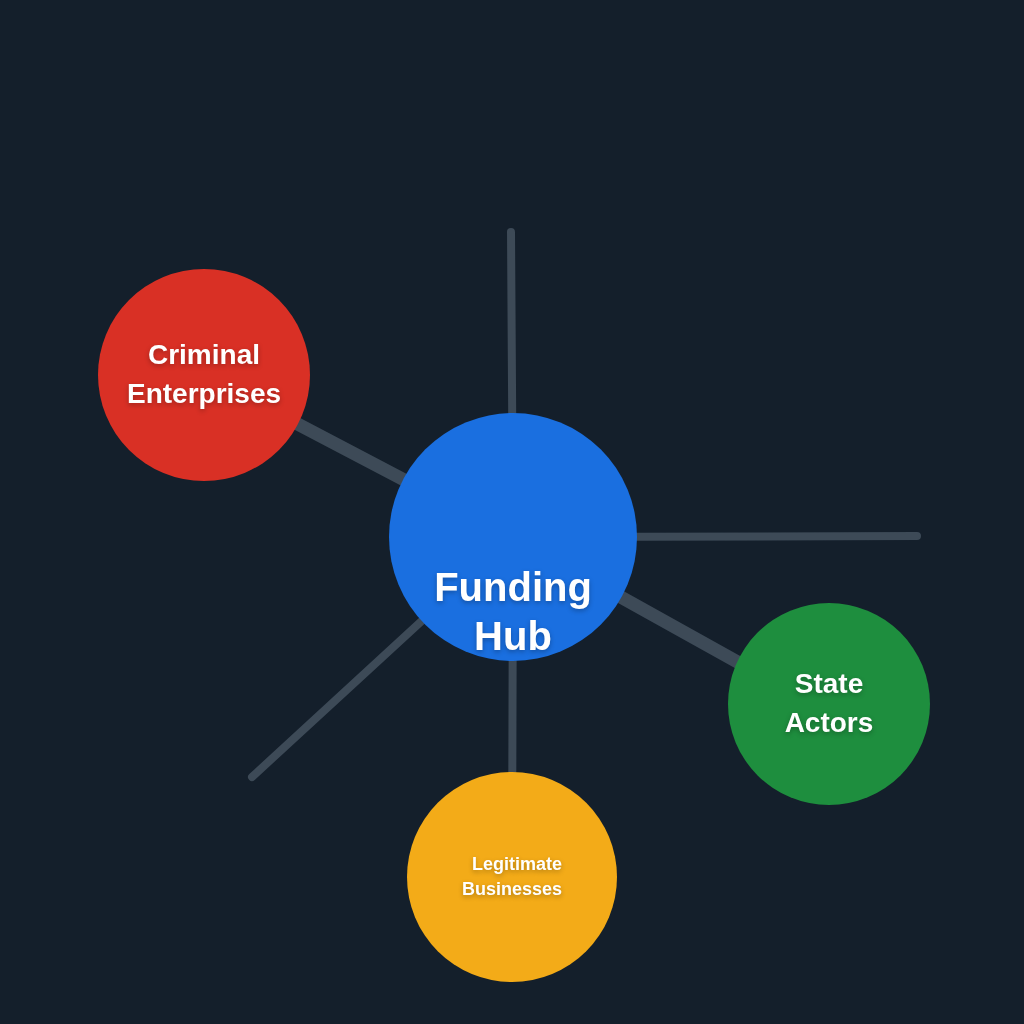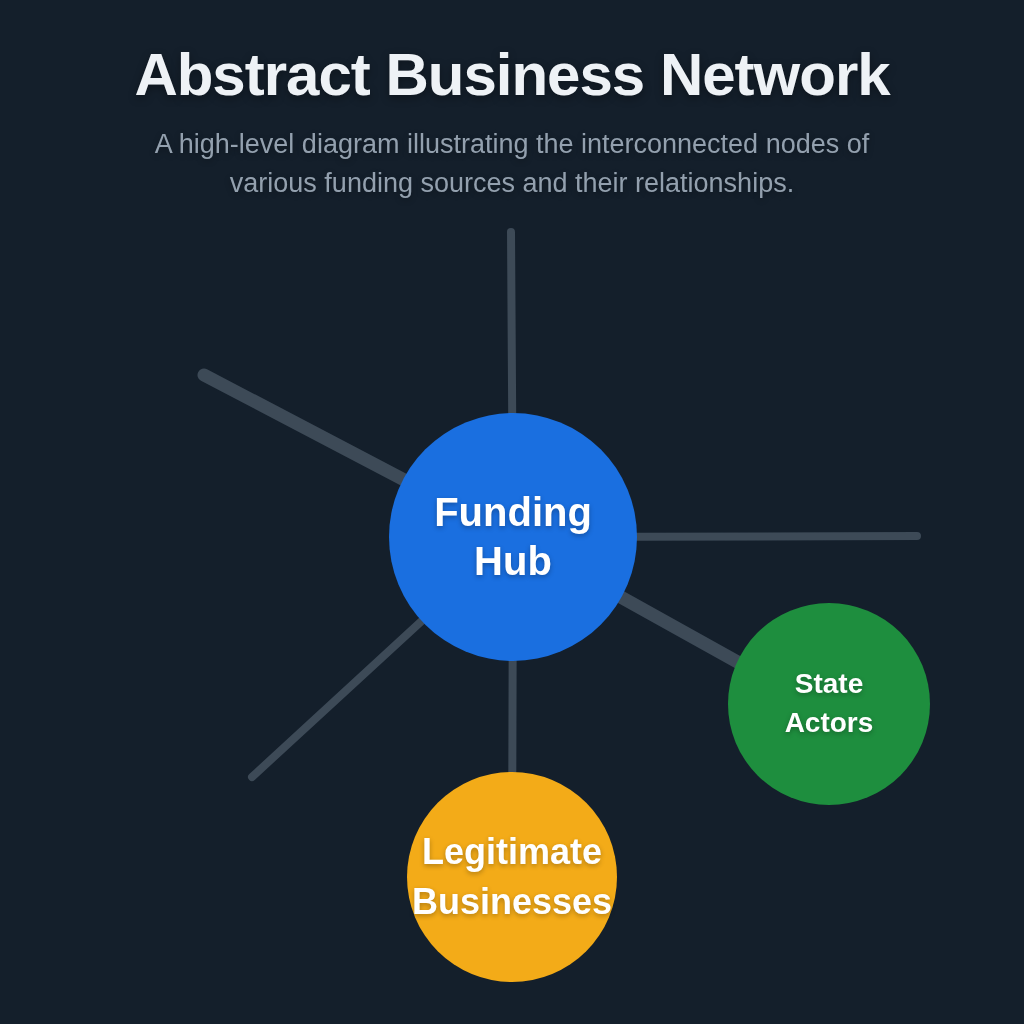--- a/index.html
+++ b/index.html
@@ -28,44 +28,43 @@
   .node {
     position:absolute; z-index:2; border-radius:50%;
     display:flex; align-items:center; justify-content:center;
     text-align:center; color:#ffffff; font-weight:bold;
     text-shadow:0 2px 5px rgba(0,0,0,0.28);
   }
   .node-label { white-space:pre-line; }
   .node--hub      { left:389px; top:413px; width:248px; height:248px; font-size:40px; line-height:1.22; }
   .node--criminal { left:98px;  top:269px; width:212px; height:212px; font-size:28px; line-height:1.38; }
   .node--state    { left:728px; top:603px; width:202px; height:202px; font-size:28px; line-height:1.38; }
-  .node--legit    { left:407px; top:772px; width:210px; height:210px; font-size:36px; line-height:1.38; }
+  .node--legit    { left:407px; top:772px; width:210px; height:210px; font-size:18px; line-height:1.38;text-align:right; }
 </style>
 </head>
 <body style="background: rgb(20, 31, 43);">
 
 <div class="stage">
 
-  <div class="header">
-    <h1 class="title">Abstract Business Network</h1>
-    <div class="subtitle">A high-level diagram illustrating the interconnected nodes of
-various funding sources and their relationships.</div>
-  </div>
 
   <svg class="edges" width="1024" height="1024" viewBox="0 0 1024 1024">
     <line class="edge-thin" x1="511" y1="232" x2="513" y2="537" style="stroke: rgb(61, 74, 87);"></line>
     <line class="edge-thick" x1="204" y1="375" x2="513" y2="537" style="stroke: rgb(61, 74, 87);"></line>
     <line class="edge-thin" x1="513" y1="537" x2="917" y2="536" style="stroke: rgb(61, 74, 87);"></line>
     <line class="edge-thick" x1="513" y1="537" x2="813" y2="704" style="stroke: rgb(61, 74, 87);"></line>
     <line class="edge-thin" x1="513" y1="537" x2="512" y2="877" style="stroke: rgb(61, 74, 87);"></line>
     <line class="edge-thin" x1="513" y1="537" x2="252" y2="777" style="stroke: rgb(61, 74, 87);"></line>
   </svg>
 
+  <div class="node node--criminal" style="background: rgb(217, 48, 37);">
+    <span class="node-label">Criminal
+Enterprises</span>
+  </div>
 
-  <div class="node node--hub" style="background: rgb(26, 111, 224);">
+  <div class="node node--hub" style="background: rgb(26, 111, 224); align-items: flex-end;">
     <span class="node-label">Funding
 Hub</span>
   </div>
 
   <div class="node node--state" style="background: rgb(30, 142, 62);">
     <span class="node-label">State
 Actors</span>
   </div>
 
   <div class="node node--legit" style="background: rgb(243, 171, 24);">

